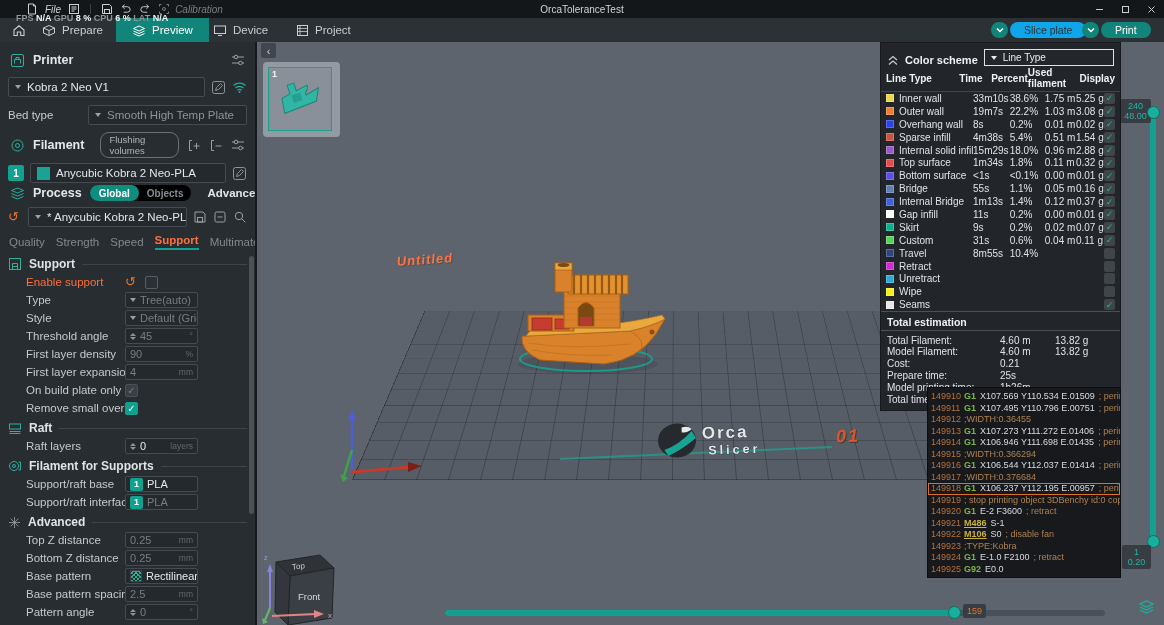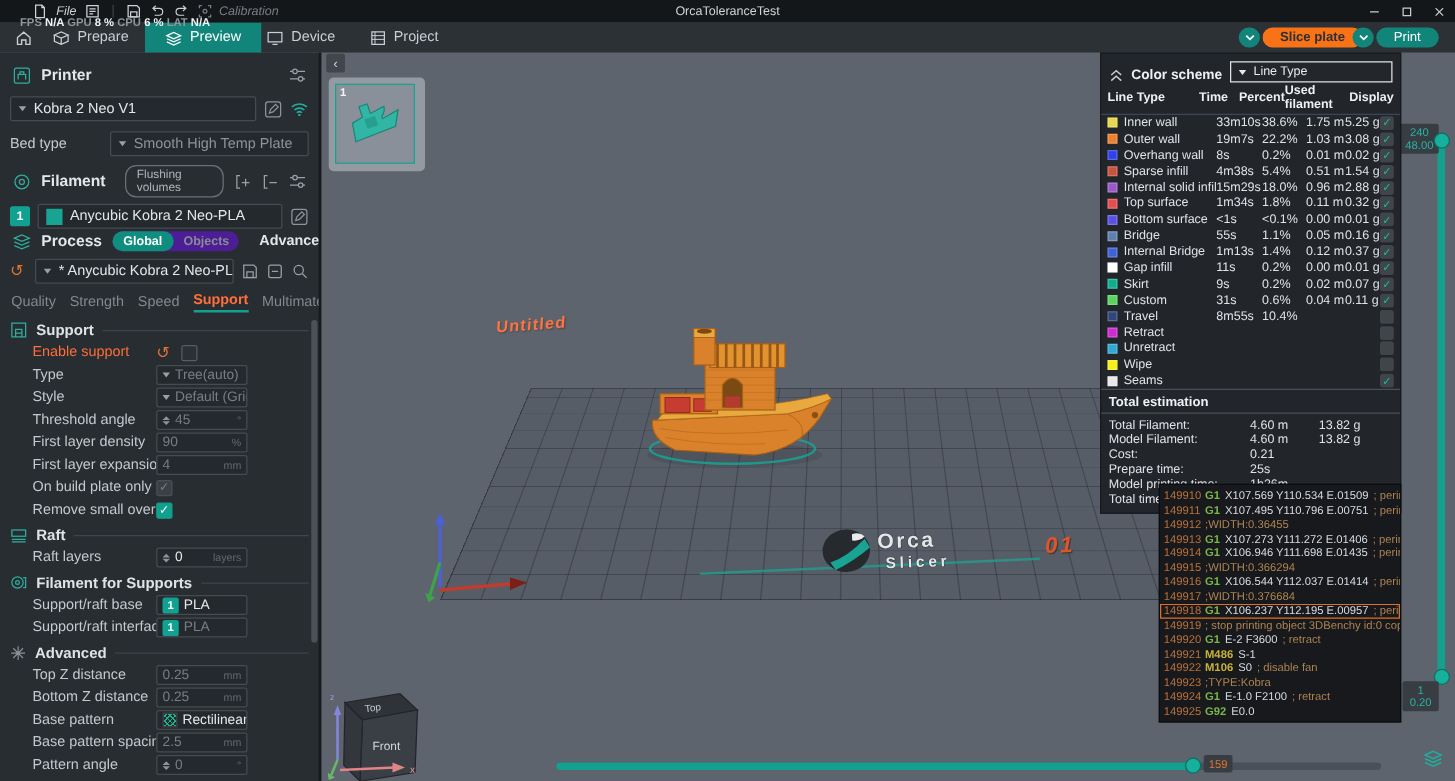--- a/index.html
+++ b/index.html
@@ -21,21 +21,21 @@
   
   .tabbar { position:absolute; left:0; top:18px; width:1164px; height:24px; background:#2c3136; z-index:20; }
   .tab { position:absolute; top:0; height:24px; display:flex; align-items:center; gap:6px;
     font-size:11.5px; color:#c9ced3; padding:0 10px; }
   .tab.active { background:#12857a; color:#fff; }
   .stats { position:absolute; left:16px; top:13px; z-index:40; font-size:9px; font-weight:bold; white-space:nowrap; }
   .stats .lbl { color:#8f969c; } .stats .val { color:#f1f4f6; }
   .pillgroup { position:absolute; top:4px; height:16px; display:flex; align-items:center; gap:2px; }
   .chevbtn { width:17px; height:16px; border-radius:8px; background:#12857a; display:flex; align-items:center; justify-content:center; }
   .pill { height:16px; border-radius:8px; padding:0 14px; font-size:10.5px; display:flex; align-items:center; }
-  .pill.gray { background:#f97316; color:#2c3136;font-weight:bold; }
+  .pill.gray { background:#0ea5e9; color:#2c3136; }
   .pill.teal { background:#12857a; color:#fff; }
 
   
   .lpanel { position:absolute; left:0; top:42px; width:257px; height:583px; background:#282d31;
     border-right:2px solid #17191c; color:#c6cbd0; overflow:hidden; }
   .lp-pad { padding-top:8px; }
   .big-head { display:flex; align-items:center; gap:8px; padding:0 10px; height:20px; font-size:12.5px;
     font-weight:bold; color:#e3e7ea; }
   .big-head .grow { flex:1; }
   .preset-row { display:flex; align-items:center; gap:6px; padding:0 8px; height:22px; margin-top:6px; }
@@ -43,21 +43,21 @@
     display:flex; align-items:center; gap:6px; padding:0 6px; font-size:11.5px; color:#e2e6ea; overflow:hidden; white-space:nowrap; }
   .chv { width:0; height:0; border-left:3.5px solid transparent; border-right:3.5px solid transparent;
     border-top:4px solid #9aa0a6; flex:none; }
   .bed-row { display:flex; align-items:center; padding:0 8px; height:22px; margin-top:6px; gap:6px; }
   .bed-lbl { width:74px; font-size:11.5px; color:#c6cbd0; }
   .gray-txt { color:#8d939a !important; }
   .fl-pill { border:1px solid #6a7076; border-radius:9px; font-size:9.5px; color:#aeb4b9; padding:1px 8px; font-weight:normal; }
   .slot { width:16px; height:16px; background:#11a191; color:#fff; font-size:10px; font-weight:bold;
     display:flex; align-items:center; justify-content:center; border-radius:2px; flex:none; }
   .swatch-t { width:13px; height:13px; background:#18a392; flex:none; }
-  .seg { background:#4c1d95; border-radius:9px; display:flex; align-items:center; height:16px; font-size:10px; }
+  .seg { background:#000000; border-radius:9px; display:flex; align-items:center; height:16px; font-size:10px; }
   .seg .on { background:#0f8d7f; color:#fff; border-radius:9px; padding:0 9px; height:16px; display:flex; align-items:center; font-weight:bold; }
   .seg .off { color:#878d93; padding:0 8px; }
   .adv-lbl { font-size:11.5px; color:#e2e6e9; font-weight:bold; }
   .toggle { width:23px; height:13px; border-radius:7px; background:#11a191; position:relative; }
   .toggle::after { content:""; position:absolute; right:2px; top:2px; width:9px; height:9px; border-radius:2px; background:#e8f4f2; }
   .ptabs { display:flex; gap:11px; padding:0 9px; height:20px; margin-top:4px; align-items:center; font-size:11.5px; color:#82888e; }
   .ptab { white-space:nowrap; }
   .ptab.active { color:#ff6f3d; font-weight:bold; border-bottom:2px solid #12a091; padding-bottom:2px; }
   .sec-head { display:flex; align-items:center; gap:7px; padding:0 8px; height:18px; margin-top:2px;
     font-size:12px; font-weight:bold; color:#dfe3e6; }
@@ -141,21 +141,21 @@
   .est-row { display:flex; font-size:10px; padding:0 6px; height:11.8px; align-items:center; }
   .e-lbl { width:113px; } .e-v1 { width:55px; }
 
   
   .console { position:absolute; left:927px; top:387px; width:194px; height:191px; background:#17191d;
     border:1px solid #0b0d10; padding:3px 0; z-index:10; overflow:hidden; }
   .gc-line { display:flex; height:11.5px; line-height:11.5px; padding:0 3px; gap:4px; font-size:9px; white-space:nowrap; overflow:hidden; }
   .gc-line.hl { box-shadow:inset 0 0 0 1px #dd7026; }
   .gc-num { color:#b9713a; width:29px; flex:none; }
   .gc-cmd.g { color:#7cb648; font-weight:bold; }
-  .gc-cmd.m { color:#c8b23c; font-weight:bold; }
+  .gc-cmd.m { color:#c8b23c; font-weight:bold;text-decoration:underline; }
   .gc-args { color:#d7dbdf; }
   .gc-comment { color:#ad8352; }
 
   svg { display:block; }
   text { font-family:"Liberation Sans", sans-serif; }
 </style>
 </head>
 <body>
 
 <div class="titlebar">

